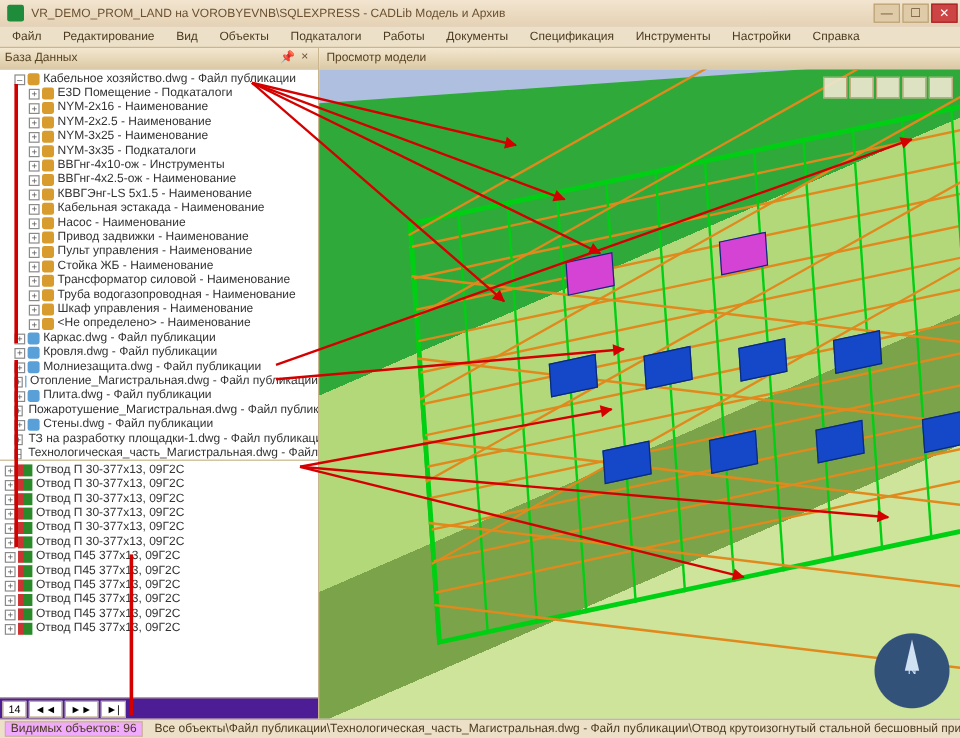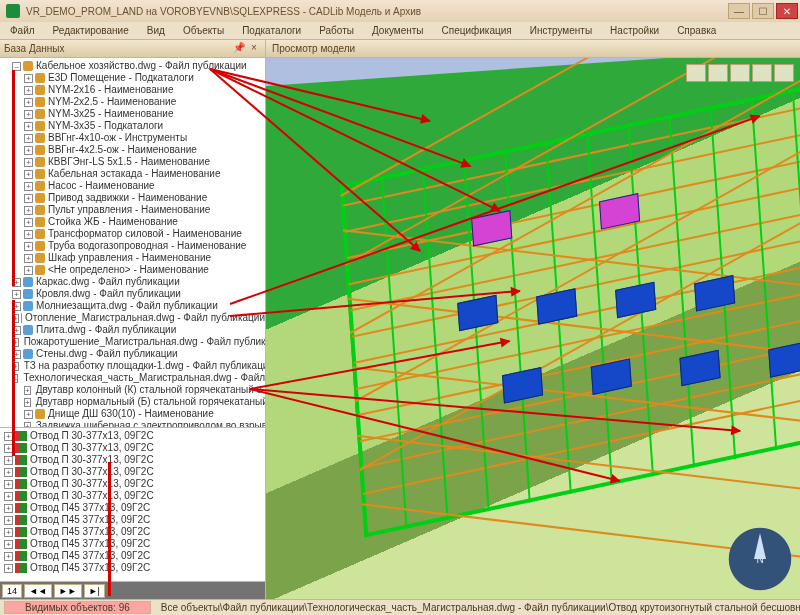--- a/index.html
+++ b/index.html
@@ -19,42 +19,42 @@
 .tree { flex:1; overflow:hidden; padding:2px 0 2px 2px; line-height:12px; }
 .tree .row { display:flex; align-items:center; height:12px; white-space:nowrap; color:#333; cursor:pointer; }
 .tree .row.lvl1 { padding-left:10px; } .tree .row.lvl2 { padding-left:22px; }
 .tree .exp { width:9px; height:9px; border:1px solid #8a8a8a; color:#555; font-size:8px; line-height:7px; text-align:center; margin-right:2px; background:#fff;}
 .tree .ico { width:10px; height:10px; margin-right:3px; background:#d89b2e; border-radius:2px; }
 .tree .ico.ico2 { background:#5aa0d8; }
 .tree2 { height:154px; border-top:1px solid #c9b68e; overflow:hidden; padding:2px 0 2px 2px; line-height:12px;}
 .tree2 .row{display:flex;align-items:center;height:12px;white-space:nowrap;color:#333;cursor:pointer;padding-left:2px;}
 .tree2 .exp{width:9px;height:9px;border:1px solid #8a8a8a;color:#555;font-size:8px;line-height:7px;text-align:center;margin-right:2px;background:#fff;}
 .tree2 .ico3{width:12px;height:10px;margin-right:3px;background:linear-gradient(90deg,#c33 40%,#2a8a2a 40%);}
-.tabs { height:18px; border-top:1px solid #c9b68e; background:#737373; display:flex; align-items:center; padding-left:2px; gap:2px;}
+.tabs { height:18px; border-top:1px solid #c9b68e; background:#4c1d95; display:flex; align-items:center; padding-left:2px; gap:2px;margin-top:44px;}
 .tabs .tab{height:14px;min-width:20px;background:#fff;border:1px solid #c2af86;font-size:9px;line-height:12px;text-align:center;padding:0 4px;cursor:pointer;}
 .viewer { flex:1; display:flex; flex-direction:column; background:#fff; }
 .viewer-hdr{height:18px;background:linear-gradient(#f3e7d0,#dccaa5);border-bottom:1px solid #c9b68e;display:flex;align-items:center;padding:0 6px;color:#5a4424;}
 .canvas { flex:1; position:relative; overflow:hidden; background:#afbfe0; }
 .ground { position:absolute; left:-80px; top:0; width:960px; height:560px; background:linear-gradient(160deg,#2faa3a 0 30%,#b3d87a 30% 48%,#7aa34a 48% 60%,#cde49a 60% 100%); transform:skewY(-4deg);}
 .bld { position:absolute; left:80px; top:70px; width:560px; height:350px; transform:rotate(-12deg) skewX(-8deg);}
 .bld .frame{position:absolute;inset:0;border:4px solid #00d014;}
 .bld .truss{position:absolute;left:0;right:0;height:2px;background:#e08a1e;}
 .bld .col{position:absolute;top:0;bottom:0;width:2px;background:#00cf13;}
 .bld .diag { position:absolute; width:140%; height:2px; background:#e08a1e; transform-origin:left center;}
 .eq{position:absolute;width:40px;height:28px;background:#1548c8;border:1px solid #0b2a78;}
 .eq.m{background:#d543d5;}
 .toolbar-r{position:absolute;top:6px;right:6px;display:flex;gap:2px;}
 .toolbar-r .tb{width:20px;height:18px;background:rgba(240,232,210,.9);border:1px solid #bca173;cursor:pointer;}
 .compass{position:absolute;right:8px;bottom:8px;width:64px;height:64px;border-radius:50%;background:radial-gradient(circle,#33527a 0 68%,rgba(0,0,0,0) 70%);display:flex;align-items:center;justify-content:center;color:#d7e5f5;font-size:9px;}
 .compass::before{content:"";position:absolute;width:0;height:0;border-left:6px solid transparent;border-right:6px solid transparent;border-bottom:26px solid #cfe1f3;top:6px;}
 .arrow{position:absolute;height:2px;background:#d40000;transform-origin:left center;z-index:20;}
 .arrow::after{content:"";position:absolute;right:-1px;top:-4px;border-left:10px solid #d40000;border-top:5px solid transparent;border-bottom:5px solid transparent;}
 .redbar{position:absolute;width:3px;background:#d40000;z-index:20;}
 .status{position:absolute;left:0;right:0;bottom:0;height:16px;background:#ece0c8;border-top:1px solid #c9b68e;display:flex;align-items:center;font-size:10px;color:#4a3a1f;padding:0 4px;gap:10px;overflow:hidden;white-space:nowrap;}
-.status .cell{border:1px solid #c9b68e;background:#fca5a5;padding:0 20px;height:13px;line-height:12px;}
+.status .cell{border:1px solid #c9b68e;background:#f0abfc;padding:0 4px;height:13px;line-height:12px;}
 </style>
 </head>
 <body>
 
 <div class="titlebar">
   <div class="icon-app"></div>
   <span>VR_DEMO_PROM_LAND на VOROBYEVNB\SQLEXPRESS - CADLib Модель и Архив</span>
   <div class="spacer"></div>
   <div class="tctrl">—</div>
   <div class="tctrl">☐</div>

